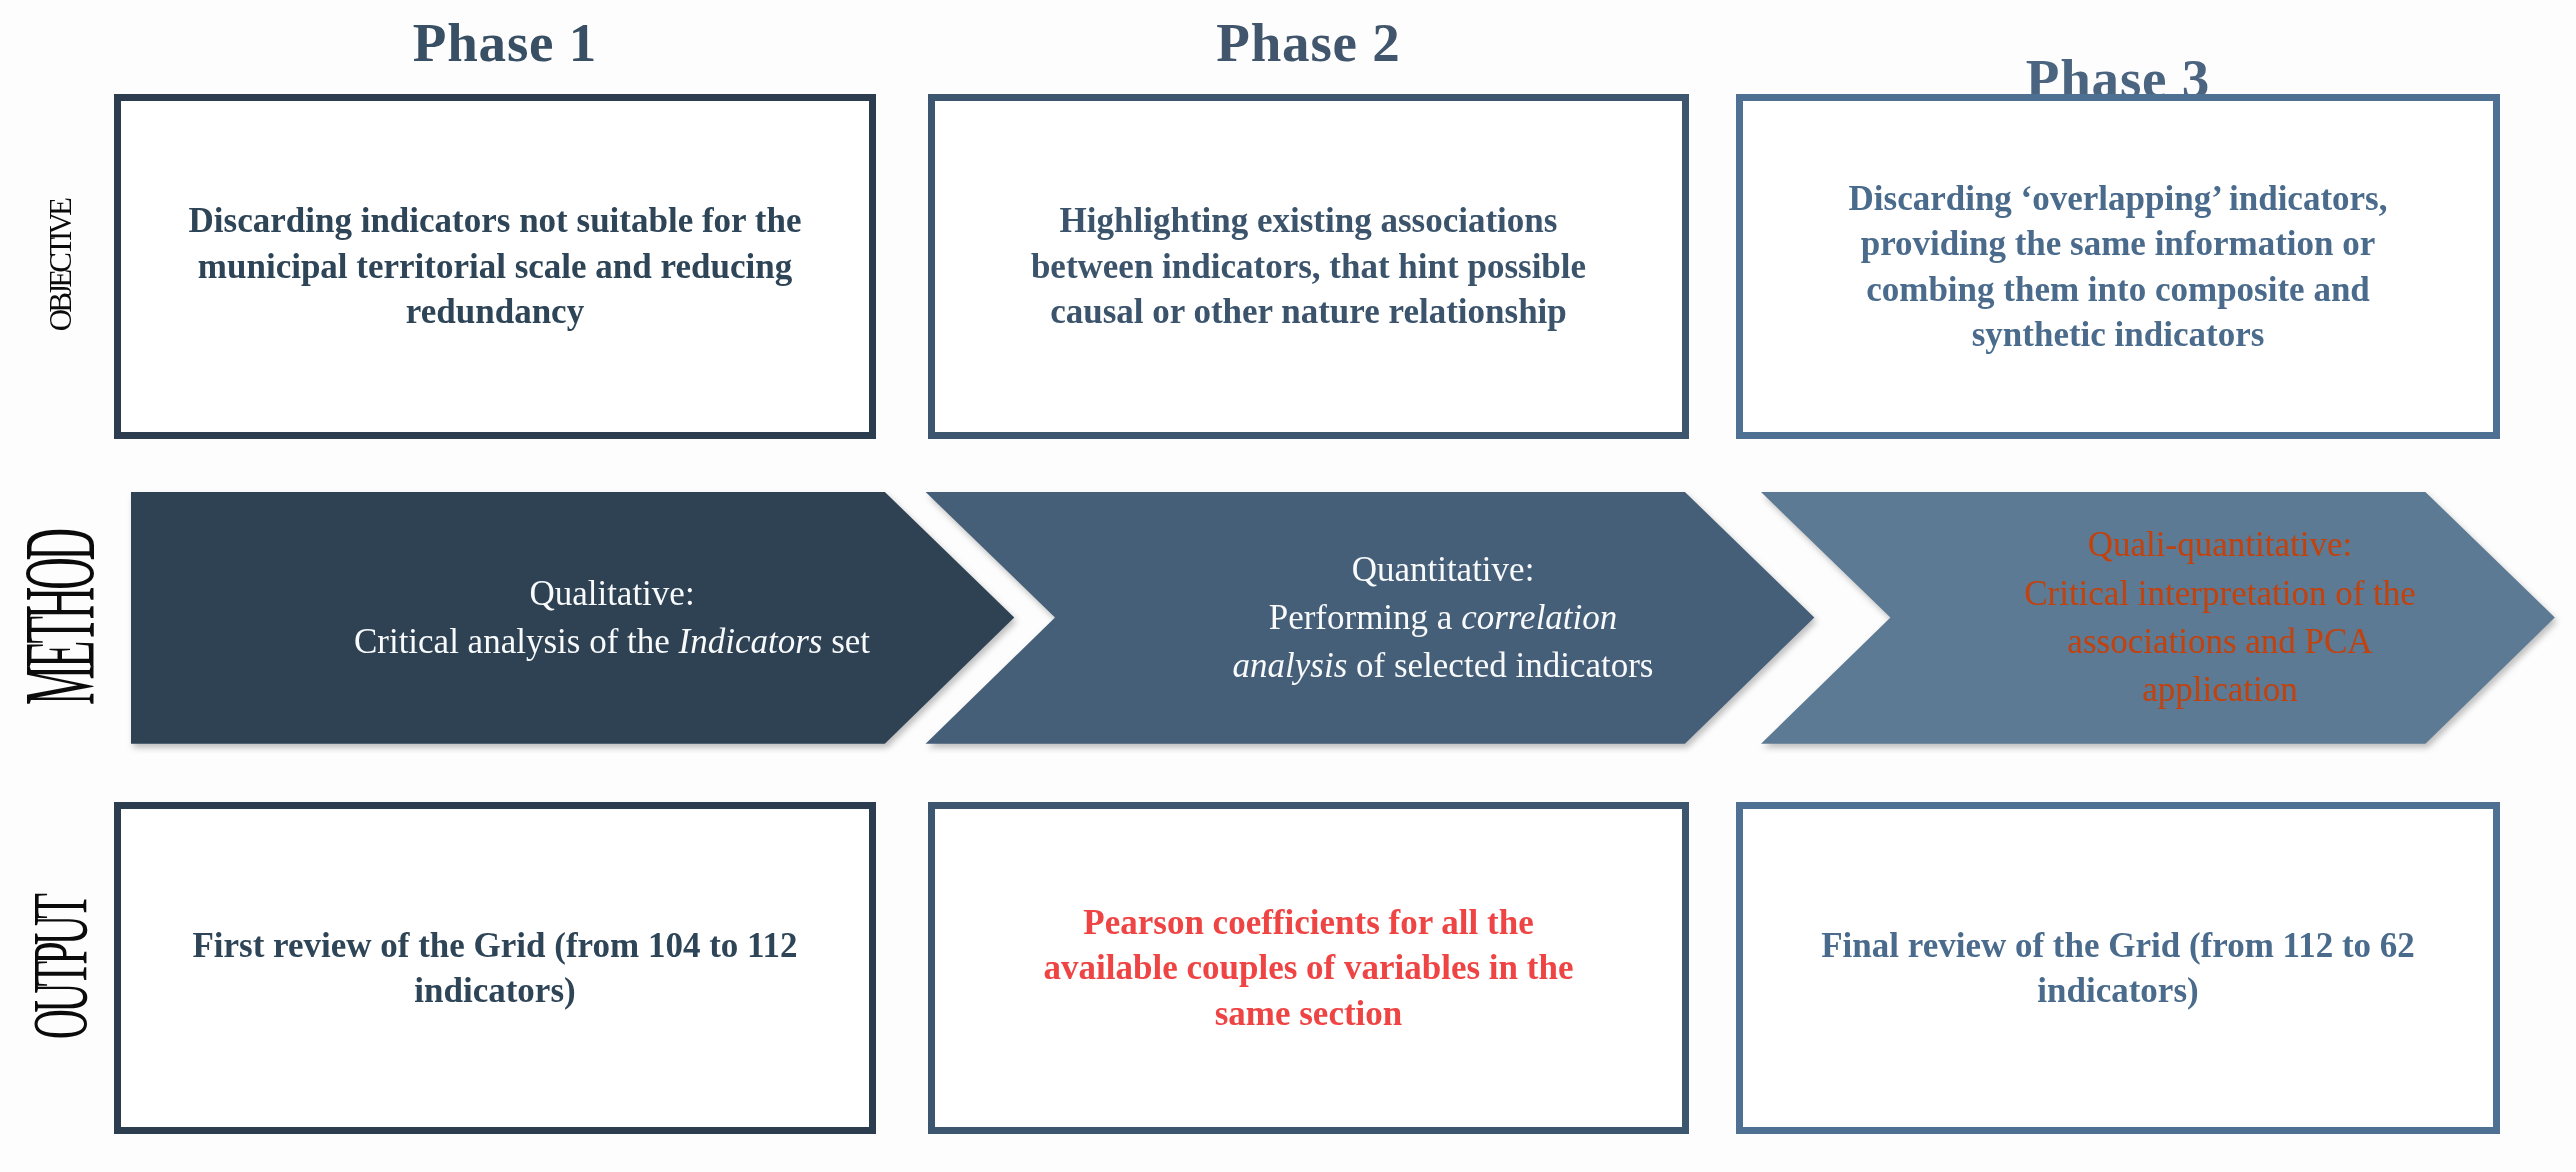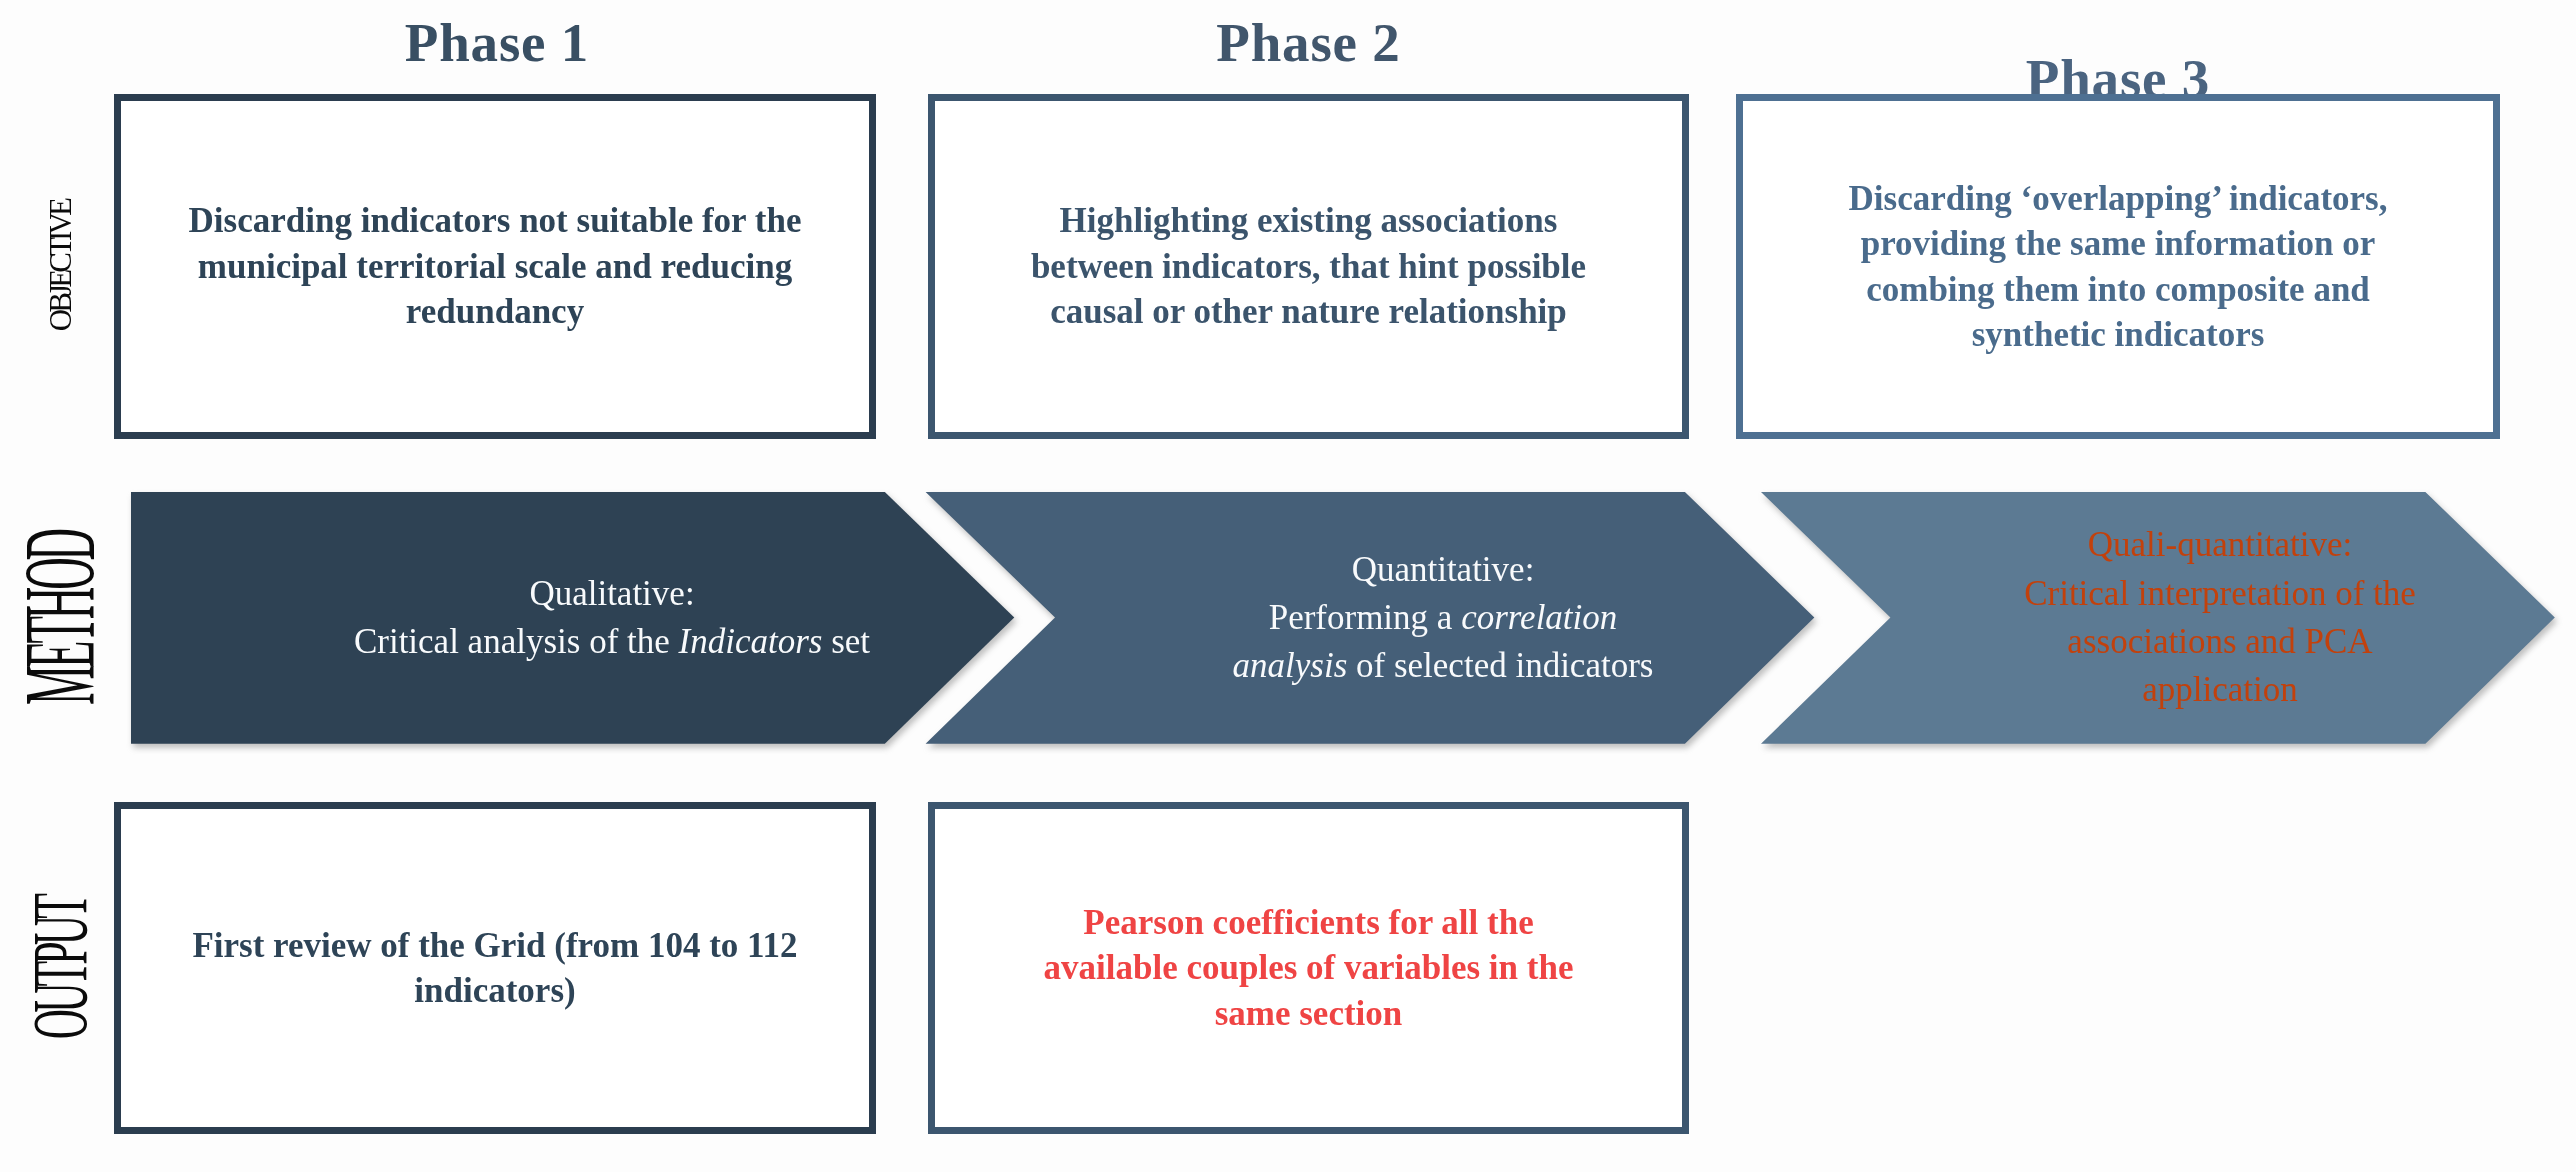--- a/index.html
+++ b/index.html
@@ -6,21 +6,21 @@
   .canvas{
     position:relative;width:2576px;height:1173px;overflow:hidden;
     font-family:"Liberation Serif","DejaVu Serif",serif;
   }
   
   .phase-title{
     position:absolute;top:0;height:85px;
     display:flex;align-items:center;justify-content:center;
     font-weight:700;font-size:55px;letter-spacing:0.8px;
   }
-  .pt1{left:116px;width:762px;} .pt2{left:928px;width:761px;} .pt3{left:1736px;width:764px;margin-top:36px;}
+  .pt1{left:124px;width:762px;} .pt2{left:928px;width:761px;} .pt3{left:1736px;width:764px;margin-top:36px;}
 
   
   .row-label{
     position:absolute;left:0;width:119px;
     display:flex;align-items:center;justify-content:center;
   }
   .row-label > span{
     writing-mode:vertical-rl;
     white-space:nowrap;
   }
@@ -106,15 +106,18 @@
     <div>Quali-quantitative:</div>
     <div><span>Critical interpretation of the</span><br><span>associations and PCA</span><br><span>application</span></div>
   </div>
 
   <div class="obox row-output col1" style="border-color: rgb(43, 61, 79); color: rgb(46, 68, 87);">
     <p class="w-out1">First review of the Grid (from 104 to 112 indicators)</p>
   </div>
   <div class="obox row-output col2" style="border-color: rgb(60, 86, 111); color: #ef4444;">
     <p class="w-out2">Pearson coefficients for all the available couples of variables in the same section</p>
   </div>
+  <div class="obox row-output col3" style="border-color: rgb(78, 112, 146); color: rgb(74, 107, 140);">
+    <p class="w-out3">Final review of the Grid (from 112 to 62 indicators)</p>
+  </div>
 
 </div>
 
 
 </body></html>

